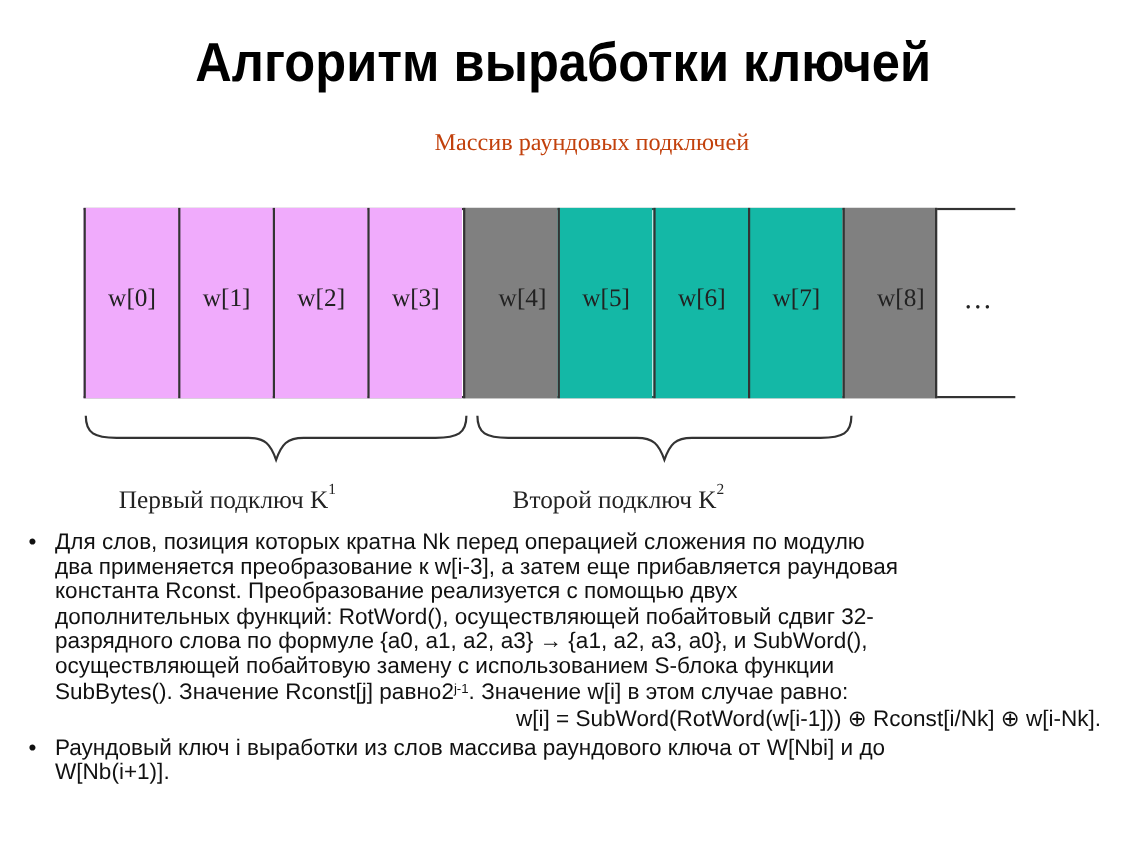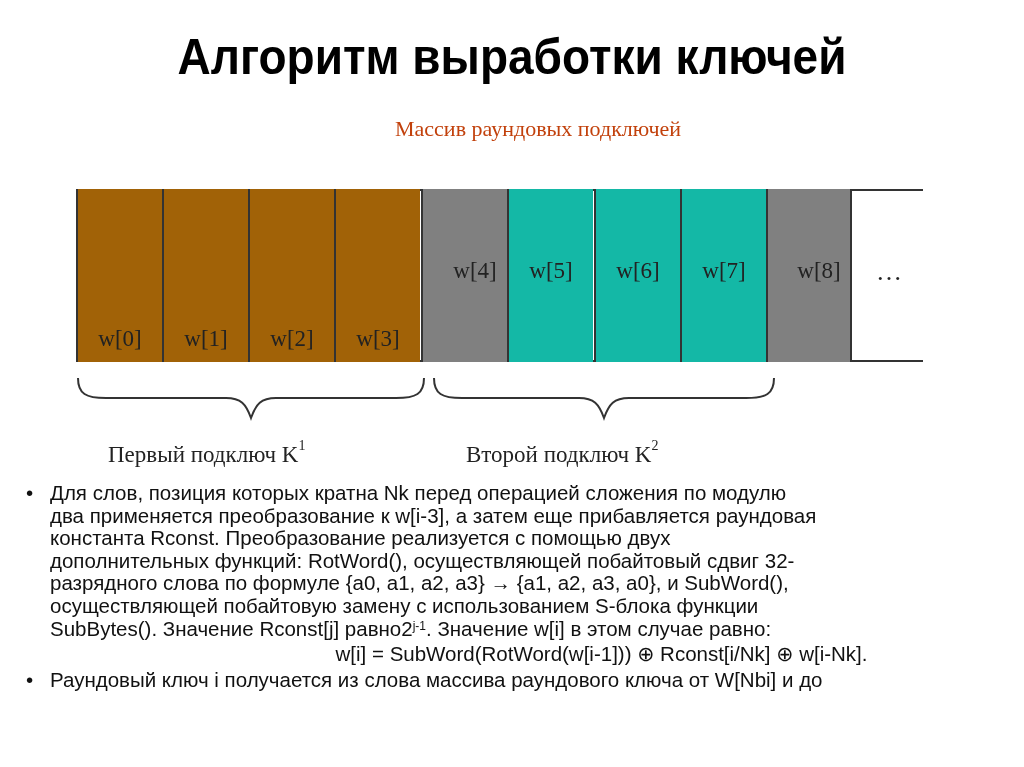--- a/index.html
+++ b/index.html
@@ -2,32 +2,32 @@
 <html><head>
 <meta charset="utf-8">
 <style>
   html, body { margin:0; padding:0; background:#ffffff; }
   body { width:1024px; height:767px; position:relative; overflow:hidden; font-family:"Liberation Sans", sans-serif; color:#000; }
   .title { position:absolute; left:0; top:28px; width:1024px; text-align:center; font-family:"Liberation Sans", sans-serif; font-weight:bold; font-size:50px; letter-spacing:0px; transform:scaleX(0.92); }
   .array-caption { position:absolute; left:0; top:116px; width:1024px; text-align:center; font-family:"Liberation Serif", serif; font-size:22px; color:#c2410c;margin-left:26px; }
   .array { position:absolute; left:76px; top:189px; height:173px; }
   .array .hline { position:absolute; left:0; width:847px; height:2px; background:#333; }
   .cell { position:absolute; top:0; width:86px; height:173px; box-sizing:border-box; border-left:2px solid #333; display:flex; align-items:center; justify-content:center; font-family:"Liberation Serif", serif; font-size:23px; color:#222; padding-bottom:10px; }
-  .cell.white { background:#a16207;align-items:flex-end; }
+  .cell.white { background:#f0abfc; }
   .cell.dark { background:#808080;padding-left:20px; }
   .cell.light { background:#14b8a6; }
   .cell.last { border-right:2px solid #333; }
   .ellipsis { position:absolute; left:800px; top:68px; font-family:"Liberation Serif", serif; font-size:26px; color:#222; letter-spacing:2px; }
   .brace { position:absolute; top:376px; }
   .key-label { position:absolute; top:442px; font-family:"Liberation Serif", serif; font-size:23px; color:#222; }
   .key-label sup { font-size:14px; vertical-align:top; position:relative; top:-4px; }
   .bullets { position:absolute; left:26px; top:482px; width:975px; font-family:"Liberation Sans", sans-serif; font-size:20.5px; line-height:22.6px; color:#111; }
   .bullet { position:relative; padding-left:24px; }
   .bullet .dot { position:absolute; left:0; top:0; }
-  .formula { text-align:center; padding-left:152px; margin-top:3px; margin-bottom:3px; }
+  .formula { text-align:right; padding-left:152px; margin-top:3px; margin-bottom:3px; }
   .bullets sup { font-size:12px; vertical-align:top; position:relative; top:-3px; }
 </style>
 </head>
 <body>
 
 <div class="title">Алгоритм выработки ключей</div>
 
 <div class="array-caption">Массив раундовых подключей</div>
 
 <div class="array">
@@ -84,15 +84,16 @@
     <div>два применяется преобразование к w[i-3], а затем еще прибавляется раундовая</div>
     <div>константа Rconst. Преобразование реализуется с помощью двух</div>
     <div>дополнительных функций: RotWord(), осуществляющей побайтовый сдвиг 32-</div>
     <div>разрядного слова по формуле {a0, a1, a2, a3} → {a1, a2, a3, a0}, и SubWord(),</div>
     <div>осуществляющей побайтовую замену с использованием S-блока функции</div>
     <div><span>SubBytes(). Значение Rconst[j] равно2</span><sup>j-1</sup><span>. Значение w[i] в этом случае равно:</span></div>
     <div class="formula">w[i] = SubWord(RotWord(w[i-1])) ⊕ Rconst[i/Nk] ⊕ w[i-Nk].</div>
   </div>
   <div class="bullet">
     <span class="dot">•</span>
-    <div>Раундовый ключ i получается из слова массива раундового ключа от W[Nbi] и до</div>
+    <div>Раундовый ключ i выработки из слов массива раундового ключа от W[Nbi] и до</div>
+    <div>W[Nb(i+1)].</div>
   </div>
 </div>
 
 </body></html>

